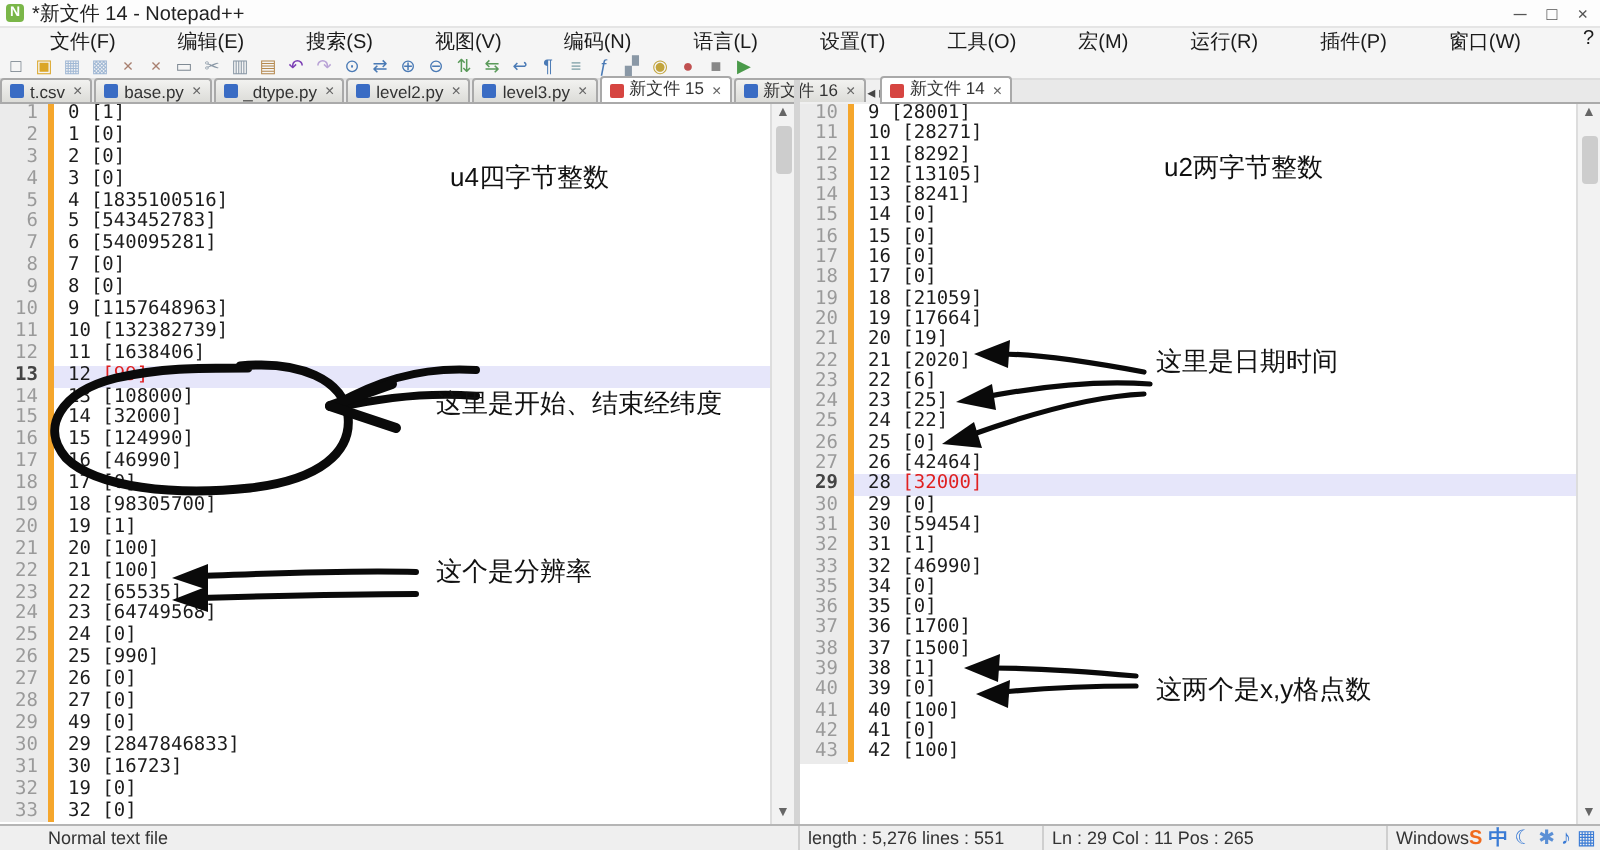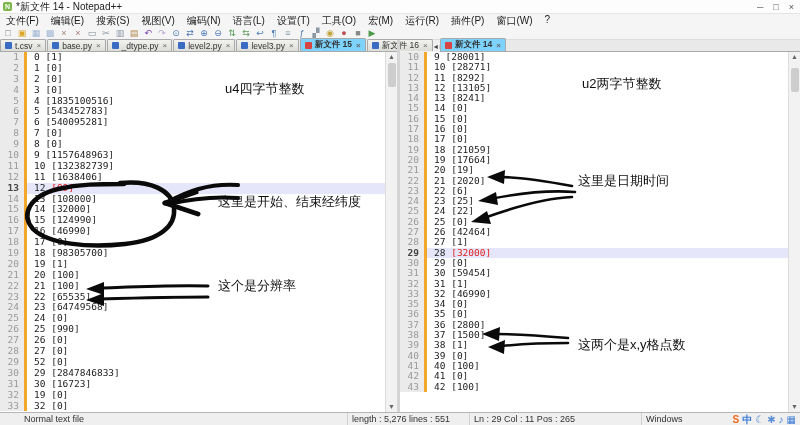--- a/index.html
+++ b/index.html
@@ -8,33 +8,33 @@
        -webkit-font-smoothing:antialiased;}
   .titlebar{position:absolute;left:0;top:0;width:800px;height:14px;background:#fdfdfd;
             display:flex;align-items:center;font-size:10px;color:#222;border-bottom:1px solid #e5e5e5;box-sizing:border-box;}
   .app-icon{width:9px;height:9px;background:#7ab648;border-radius:2px;margin:0 4px 0 3px;
             color:#fff;font-size:7px;line-height:9px;text-align:center;font-weight:bold;}
   .title-text{flex:1;white-space:nowrap;overflow:hidden;}
   .win-controls{display:flex;gap:10px;margin-right:6px;color:#555;font-size:9px;}
   .win-controls span{cursor:default;}
   .menubar{position:absolute;left:0;top:14px;width:800px;height:13px;background:#f5f5f5;
            display:flex;align-items:center;font-size:10px;color:#1a1a1a;}
-  .menu-item{padding:0 6px;white-space:nowrap;}
+  .menu-item{padding:0 6px;white-space:nowrap;margin-left:19px;}
   .toolbar{position:absolute;left:0;top:27px;width:800px;height:13px;background:#f5f5f5;
            border-bottom:1px solid #ddd;box-sizing:border-box;display:flex;align-items:center;padding-left:2px;}
   .tbtn{width:12px;height:11px;margin-right:2px;font-size:9px;line-height:11px;text-align:center;
         border-radius:2px;}
   .tabrow{position:absolute;top:40px;height:12px;display:flex;align-items:flex-end;background:#e9e9e9;
           border-bottom:1px solid #aaa;box-sizing:border-box;}
   #left-tabrow{left:0;width:397px;}
   #right-tabrow{left:400px;width:400px;margin-left:40px;}
   .tab{display:flex;align-items:center;gap:3px;height:11px;padding:0 4px;font-size:8.5px;color:#333;
        background:linear-gradient(#f2f2f0,#dcdcd8);border:1px solid #a9a9a9;border-bottom:none;
        border-radius:2px 2px 0 0;margin-right:1px;white-space:nowrap;}
-  .tab.active{background:#7dd3fc;height:12px;font-weight:bold;}
+  .tab.active{background:#ffffff;height:12px;font-weight:normal;}
   .floppy{width:7px;height:7px;border-radius:1px;display:inline-block;}
   .floppy.saved{background:#3a6cc4;}
   .floppy.unsaved{background:#d64541;}
   .tab-close{font-size:8px;color:#666;margin-left:1px;}
   .tab-scroll{margin-left:auto;display:flex;gap:2px;color:#444;font-size:8px;padding-right:2px;}
   .pane{position:absolute;top:52px;height:360px;background:#fff;overflow:hidden;}
   #left-pane{left:0;width:397px;}
   #right-pane{left:400px;width:400px;}
   .divider{position:absolute;left:397px;top:40px;width:3px;height:372px;background:#d4d4d4;}
   .row{white-space:pre;font-family:"DejaVu Sans Mono","Liberation Mono",monospace;
@@ -49,21 +49,21 @@
   .vscroll{position:absolute;top:0;right:0;width:12px;height:100%;background:#f2f2f2;
            border-left:1px solid #ddd;box-sizing:border-box;}
   .vscroll .arrow{position:absolute;left:0;width:100%;text-align:center;font-size:7px;color:#666;height:10px;line-height:10px;}
   .vscroll .up{top:0;} .vscroll .down{bottom:0;}
   .vscroll .thumb{position:absolute;left:2px;width:8px;background:#cdcdcd;border-radius:2px;}
   .statusbar{position:absolute;left:0;top:412px;width:800px;height:13px;background:#efefef;
              border-top:1px solid #b5b5b5;box-sizing:border-box;display:flex;align-items:center;
              font-size:9px;color:#333;}
   .seg{white-space:nowrap;overflow:hidden;border-right:1px solid #cfcfcf;height:100%;
        display:flex;align-items:center;padding-left:4px;box-sizing:border-box;}
-  .seg1{width:348px;padding-left:24px;} .seg2{width:122px;} .seg3{width:172px;} .seg4{flex:1;border-right:none;}
+  .seg1{width:400px;padding-left:24px;} .seg2{width:122px;} .seg3{width:172px;} .seg4{flex:1;border-right:none;}
   .tray{display:flex;gap:3px;align-items:center;margin-left:auto;padding-right:4px;}
   .tray span{font-size:10px;font-weight:bold;line-height:11px;}
   .overlay{position:absolute;left:0;top:0;width:800px;height:425px;z-index:50;pointer-events:none;}
   .ann-label{font-family:"Liberation Sans","DejaVu Sans",sans-serif;font-size:13px;fill:#111;}
 </style>
 </head>
 <body>
 
 <div class="titlebar">
   <div class="app-icon">N</div>
@@ -205,21 +205,21 @@
       <div class="row"><span class="ln">19</span><span class="txt">18 [98305700]</span></div>
       <div class="row"><span class="ln">20</span><span class="txt">19 [1]</span></div>
       <div class="row"><span class="ln">21</span><span class="txt">20 [100]</span></div>
       <div class="row"><span class="ln">22</span><span class="txt">21 [100]</span></div>
       <div class="row"><span class="ln">23</span><span class="txt">22 [65535]</span></div>
       <div class="row"><span class="ln">24</span><span class="txt">23 [64749568]</span></div>
       <div class="row"><span class="ln">25</span><span class="txt">24 [0]</span></div>
       <div class="row"><span class="ln">26</span><span class="txt">25 [990]</span></div>
       <div class="row"><span class="ln">27</span><span class="txt">26 [0]</span></div>
       <div class="row"><span class="ln">28</span><span class="txt">27 [0]</span></div>
-      <div class="row"><span class="ln">29</span><span class="txt">52 [0]</span></div>
+      <div class="row"><span class="ln">29</span><span class="txt">49 [0]</span></div>
       <div class="row"><span class="ln">30</span><span class="txt">29 [2847846833]</span></div>
       <div class="row"><span class="ln">31</span><span class="txt">30 [16723]</span></div>
       <div class="row"><span class="ln">32</span><span class="txt">19 [0]</span></div>
       <div class="row"><span class="ln">33</span><span class="txt">32 [0]</span></div>
     </div>
   <div class="vscroll">
     <div class="arrow up">▲</div>
     <div class="thumb" style="top:11px;height:24px;"></div>
     <div class="arrow down">▼</div>
   </div>
@@ -240,29 +240,28 @@
       <div class="row"><span class="ln">18</span><span class="txt">17 [0]</span></div>
       <div class="row"><span class="ln">19</span><span class="txt">18 [21059]</span></div>
       <div class="row"><span class="ln">20</span><span class="txt">19 [17664]</span></div>
       <div class="row"><span class="ln">21</span><span class="txt">20 [19]</span></div>
       <div class="row"><span class="ln">22</span><span class="txt">21 [2020]</span></div>
       <div class="row"><span class="ln">23</span><span class="txt">22 [6]</span></div>
       <div class="row"><span class="ln">24</span><span class="txt">23 [25]</span></div>
       <div class="row"><span class="ln">25</span><span class="txt">24 [22]</span></div>
       <div class="row"><span class="ln">26</span><span class="txt">25 [0]</span></div>
       <div class="row"><span class="ln">27</span><span class="txt">26 [42464]</span></div>
-      <div class="row"><span class="ln">28</span><span class="txt">27 [1]</span></div>
       <div class="row cur"><span class="ln">29</span><span class="txt">28 <span class="red">[32000]</span></span></div>
       <div class="row"><span class="ln">30</span><span class="txt">29 [0]</span></div>
       <div class="row"><span class="ln">31</span><span class="txt">30 [59454]</span></div>
       <div class="row"><span class="ln">32</span><span class="txt">31 [1]</span></div>
       <div class="row"><span class="ln">33</span><span class="txt">32 [46990]</span></div>
       <div class="row"><span class="ln">35</span><span class="txt">34 [0]</span></div>
       <div class="row"><span class="ln">36</span><span class="txt">35 [0]</span></div>
-      <div class="row"><span class="ln">37</span><span class="txt">36 [2800]</span></div>
+      <div class="row"><span class="ln">37</span><span class="txt">36 [1700]</span></div>
       <div class="row"><span class="ln">38</span><span class="txt">37 [1500]</span></div>
       <div class="row"><span class="ln">39</span><span class="txt">38 [1]</span></div>
       <div class="row"><span class="ln">40</span><span class="txt">39 [0]</span></div>
       <div class="row"><span class="ln">41</span><span class="txt">40 [100]</span></div>
       <div class="row"><span class="ln">42</span><span class="txt">41 [0]</span></div>
       <div class="row"><span class="ln">43</span><span class="txt">42 [100]</span></div>
     </div>
   <div class="vscroll">
     <div class="arrow up">▲</div>
     <div class="thumb" style="top:16px;height:24px;"></div>

